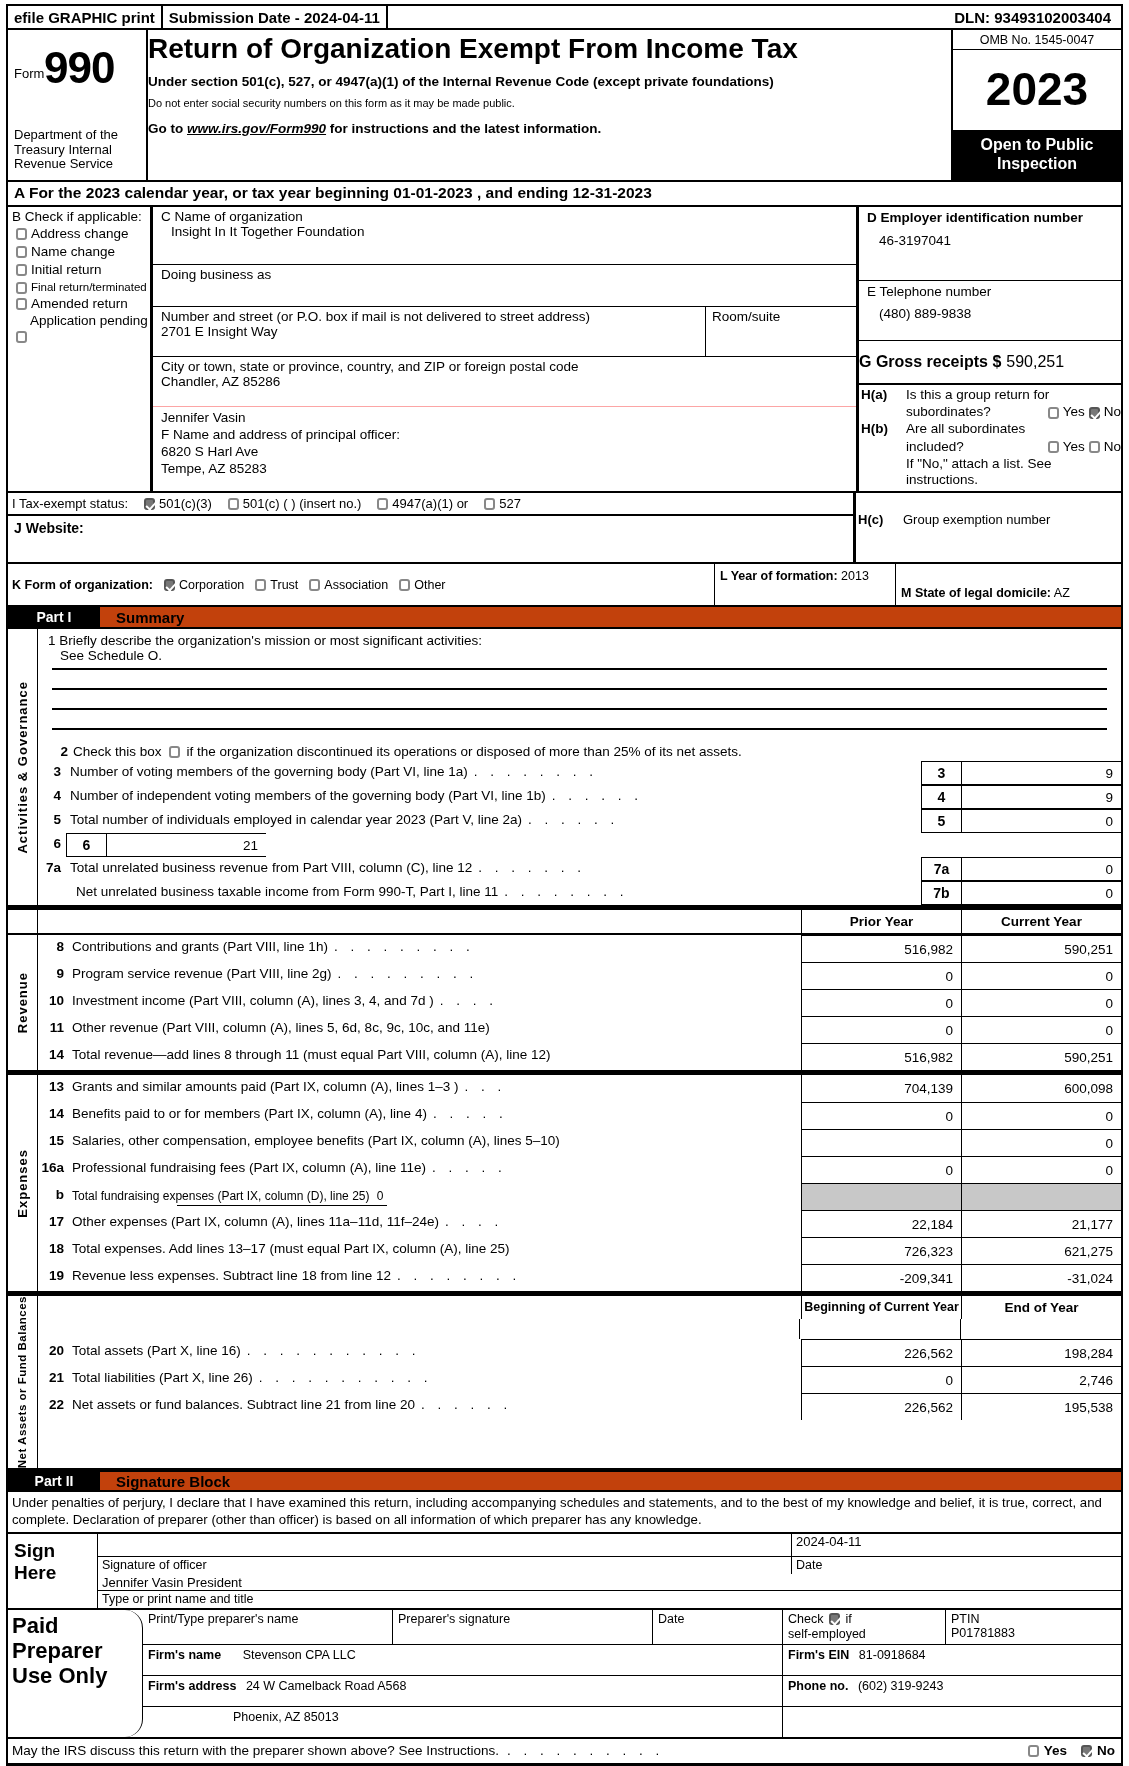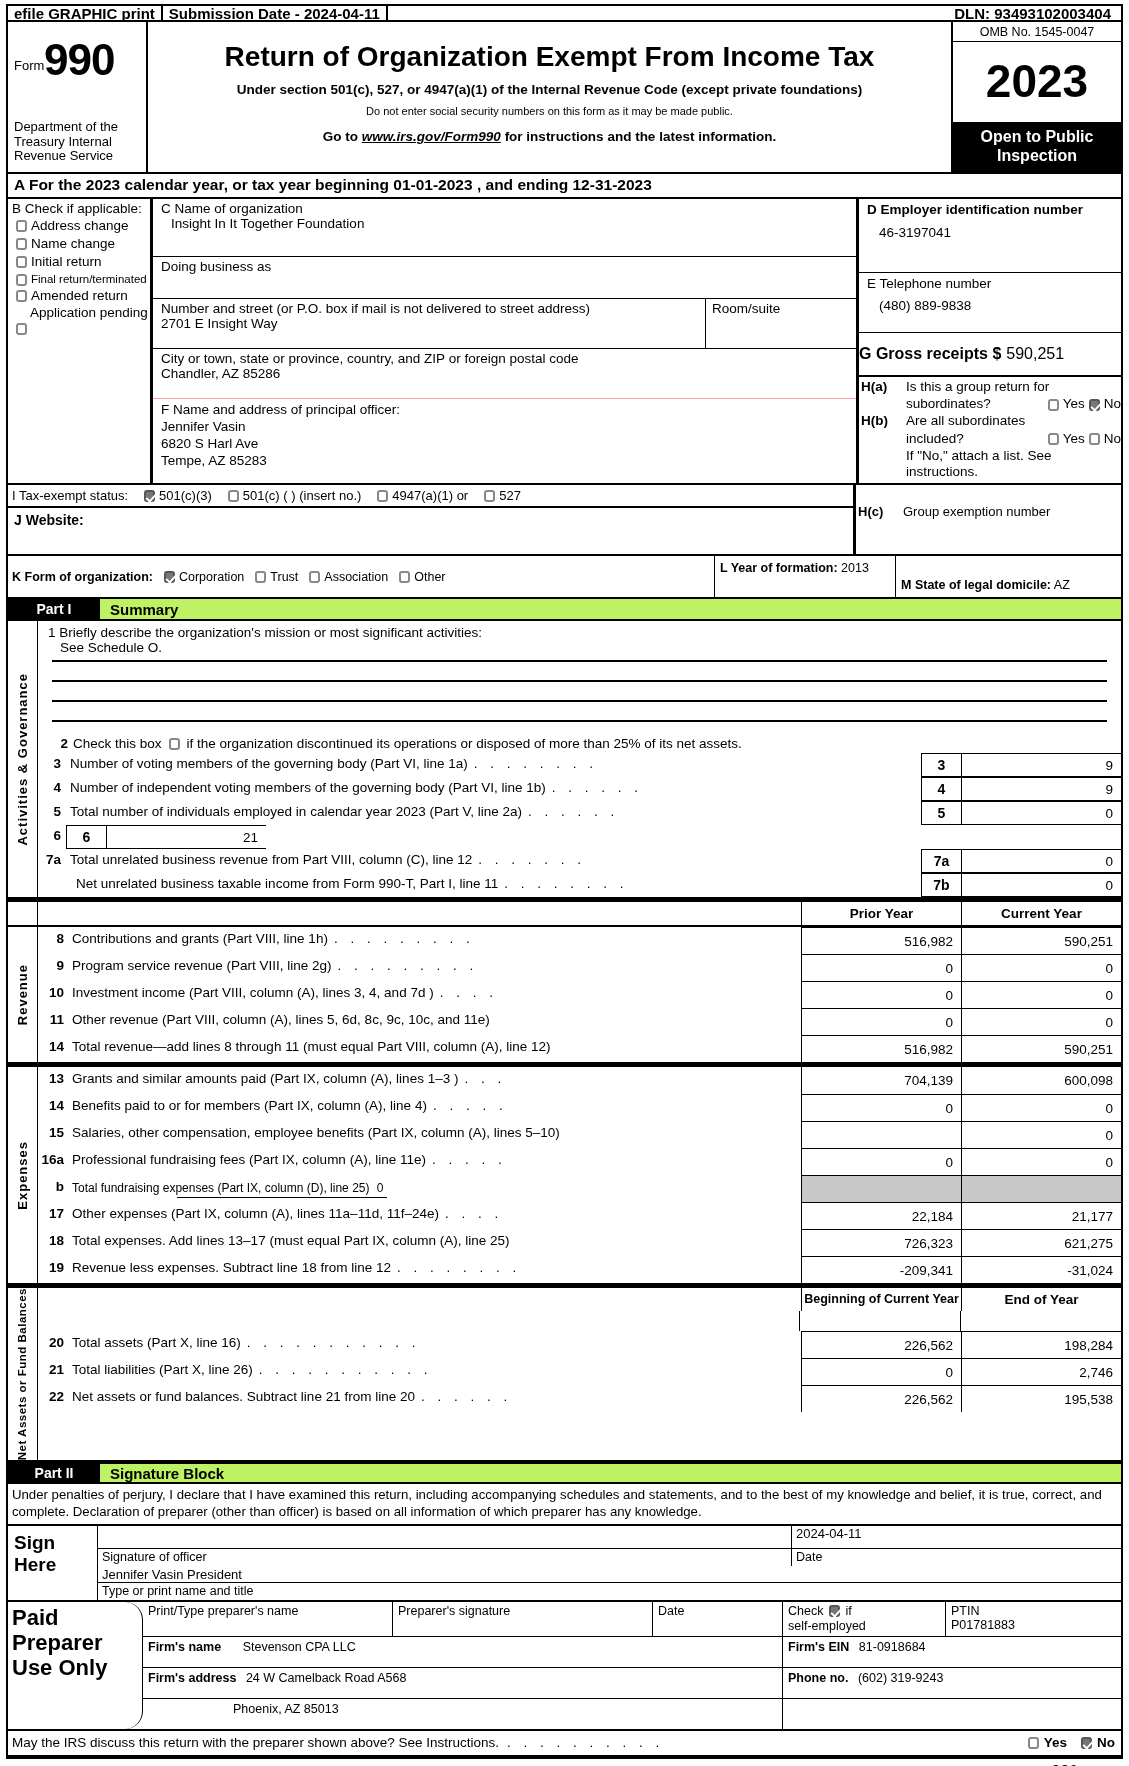--- a/index.html
+++ b/index.html
@@ -14,21 +14,21 @@
     position:relative;
     margin:0;
     padding:0;
     box-sizing:border-box;
   }
   .bold{font-weight:bold;}
 
   
   .efile-bar{
     display:flex;align-items:stretch;
-    height:18px;
+    height:26px;
     margin:4px 6px 0 6px;
   }
   .efile-cell{
     border:2px solid #000;
     font-weight:bold;font-size:15px;
     display:flex;align-items:center;
     padding:0 6px;
     white-space:nowrap;
   }
   .efile-cell.sub{border-left:none;}
@@ -52,21 +52,21 @@
   }
   .mh-990{
     font-size:44px;font-weight:bold;letter-spacing:-1px;
     position:absolute;left:36px;top:16px;line-height:1;
   }
   .mh-dept{
     position:absolute;left:6px;top:98px;
     font-size:13px;line-height:1.12;width:130px;
   }
   .mh-mid{
-    flex:1;text-align:center;padding-top:16px;
+    flex:1;padding-top:0;
     box-sizing:border-box;
   }
   .mh-title{
     font-size:28px;font-weight:bold;line-height:1.1;margin-top:4px;
   }
   .mh-sub1{font-size:13.5px;font-weight:bold;margin-top:9px;}
   .mh-sub2{font-size:11px;margin-top:8px;}
   .mh-sub3{font-size:13.5px;font-weight:bold;margin-top:12px;}
   .mh-sub3 .lnk{font-style:italic;text-decoration:underline;}
   .mh-right{
@@ -152,22 +152,22 @@
   .partbar{
     margin:0 6px;display:flex;align-items:stretch;
     border:2px solid #000;border-top:none;box-sizing:border-box;
     background:#000;height:22px;
   }
   .partbar .pnum{
     color:#fff;font-size:14px;font-weight:bold;width:92px;flex:none;
     display:flex;align-items:center;justify-content:center;
   }
   .partbar .ptitle{
-    background:#bef264;flex:1;font-size:15px;font-weight:bold;
-    display:flex;align-items:center;padding-left:10px;
+    background:#c2410c;flex:1;font-size:15px;font-weight:bold;
+    display:flex;align-items:center;padding-left:16px;
   }
 
   
   .p1{margin:0 6px;border:2px solid #000;border-top:none;display:flex;box-sizing:border-box;}
   .vertlabel{
     width:30px;flex:none;border-right:1px solid #000;
     display:flex;align-items:center;justify-content:center;
     box-sizing:border-box;
   }
   .vertlabel span{
@@ -347,22 +347,22 @@
         <div class="s2">
           <div class="lbl">Room/suite</div>
           <div class="val"></div>
         </div>
       </div>
       <div class="c-cell c-city">
         <div class="lbl">City or town, state or province, country, and ZIP or foreign postal code</div>
         <div class="val">Chandler, AZ  85286</div>
       </div>
       <div class="c-officer">
+        <div>Jennifer Vasin</div>
         <div>F  Name and address of principal officer:</div>
-        <div>Jennifer Vasin</div>
         <div>6820 S Harl Ave</div>
         <div>Tempe, AZ  85283</div>
       </div>
     </div>
 
     <div class="col-d">
       <div class="d-cell d-ein">
         <div class="bold">D Employer identification number</div>
         <div style="padding:8px 0 0 12px;">46-3197041</div>
       </div>

